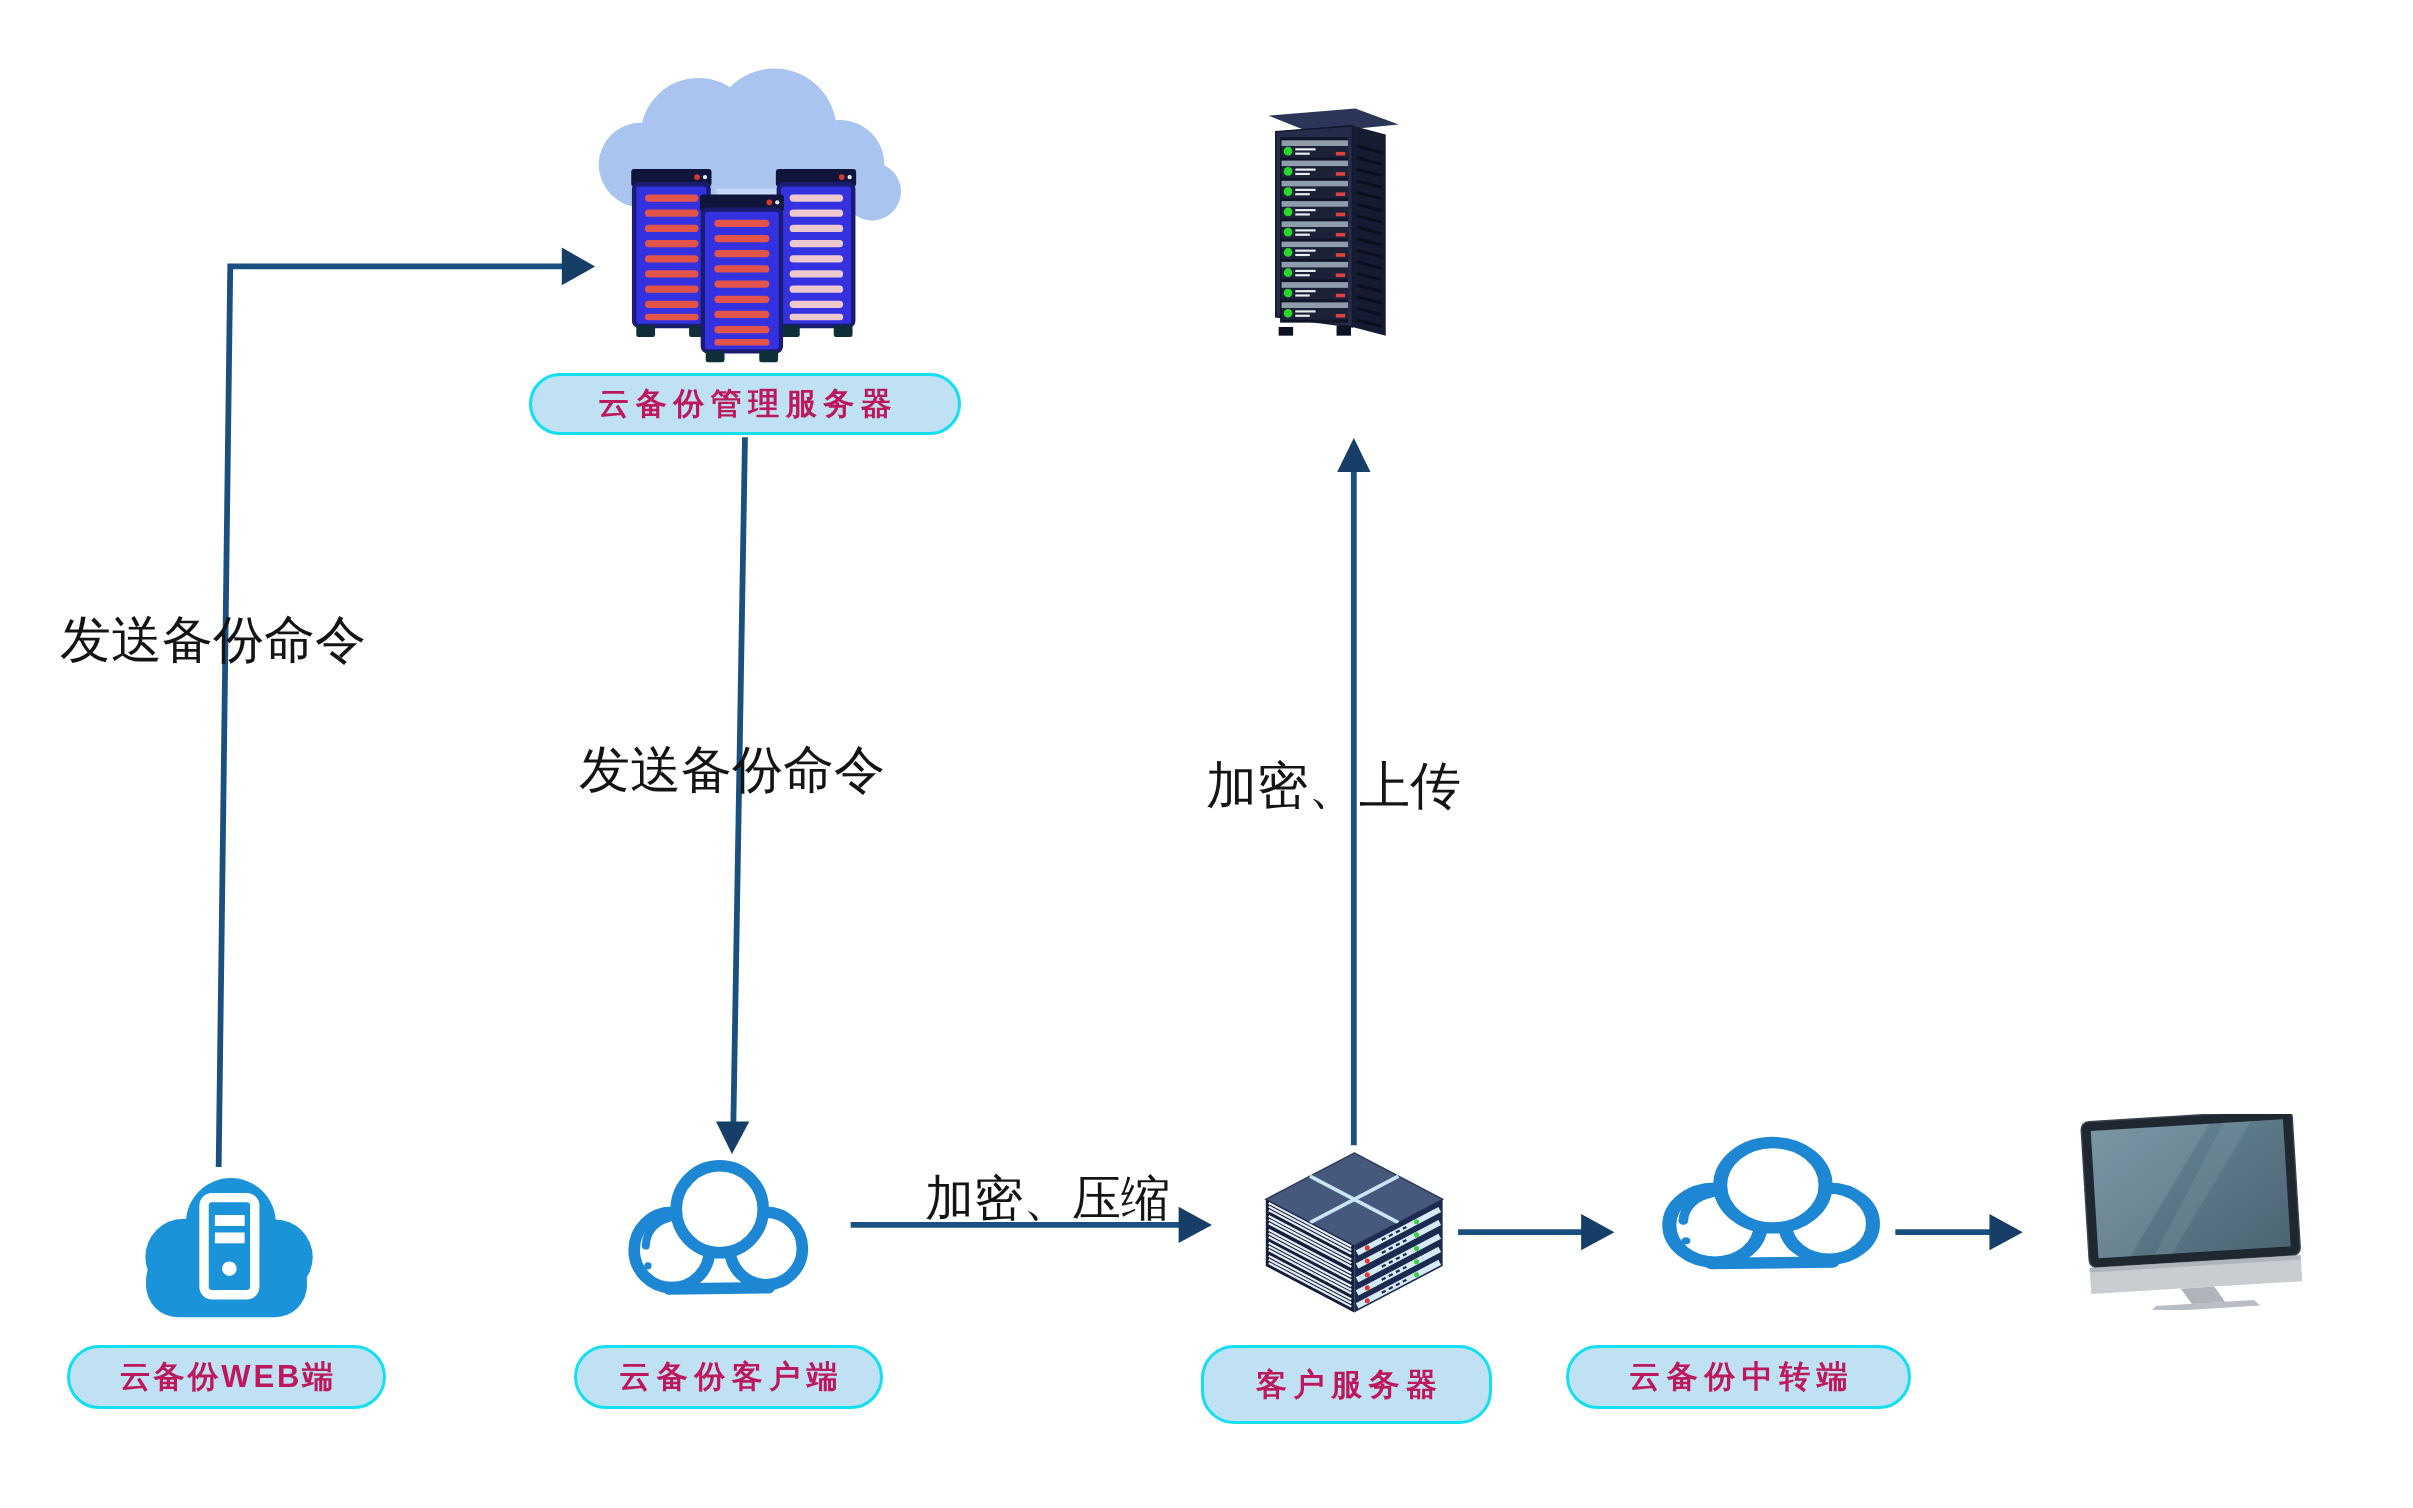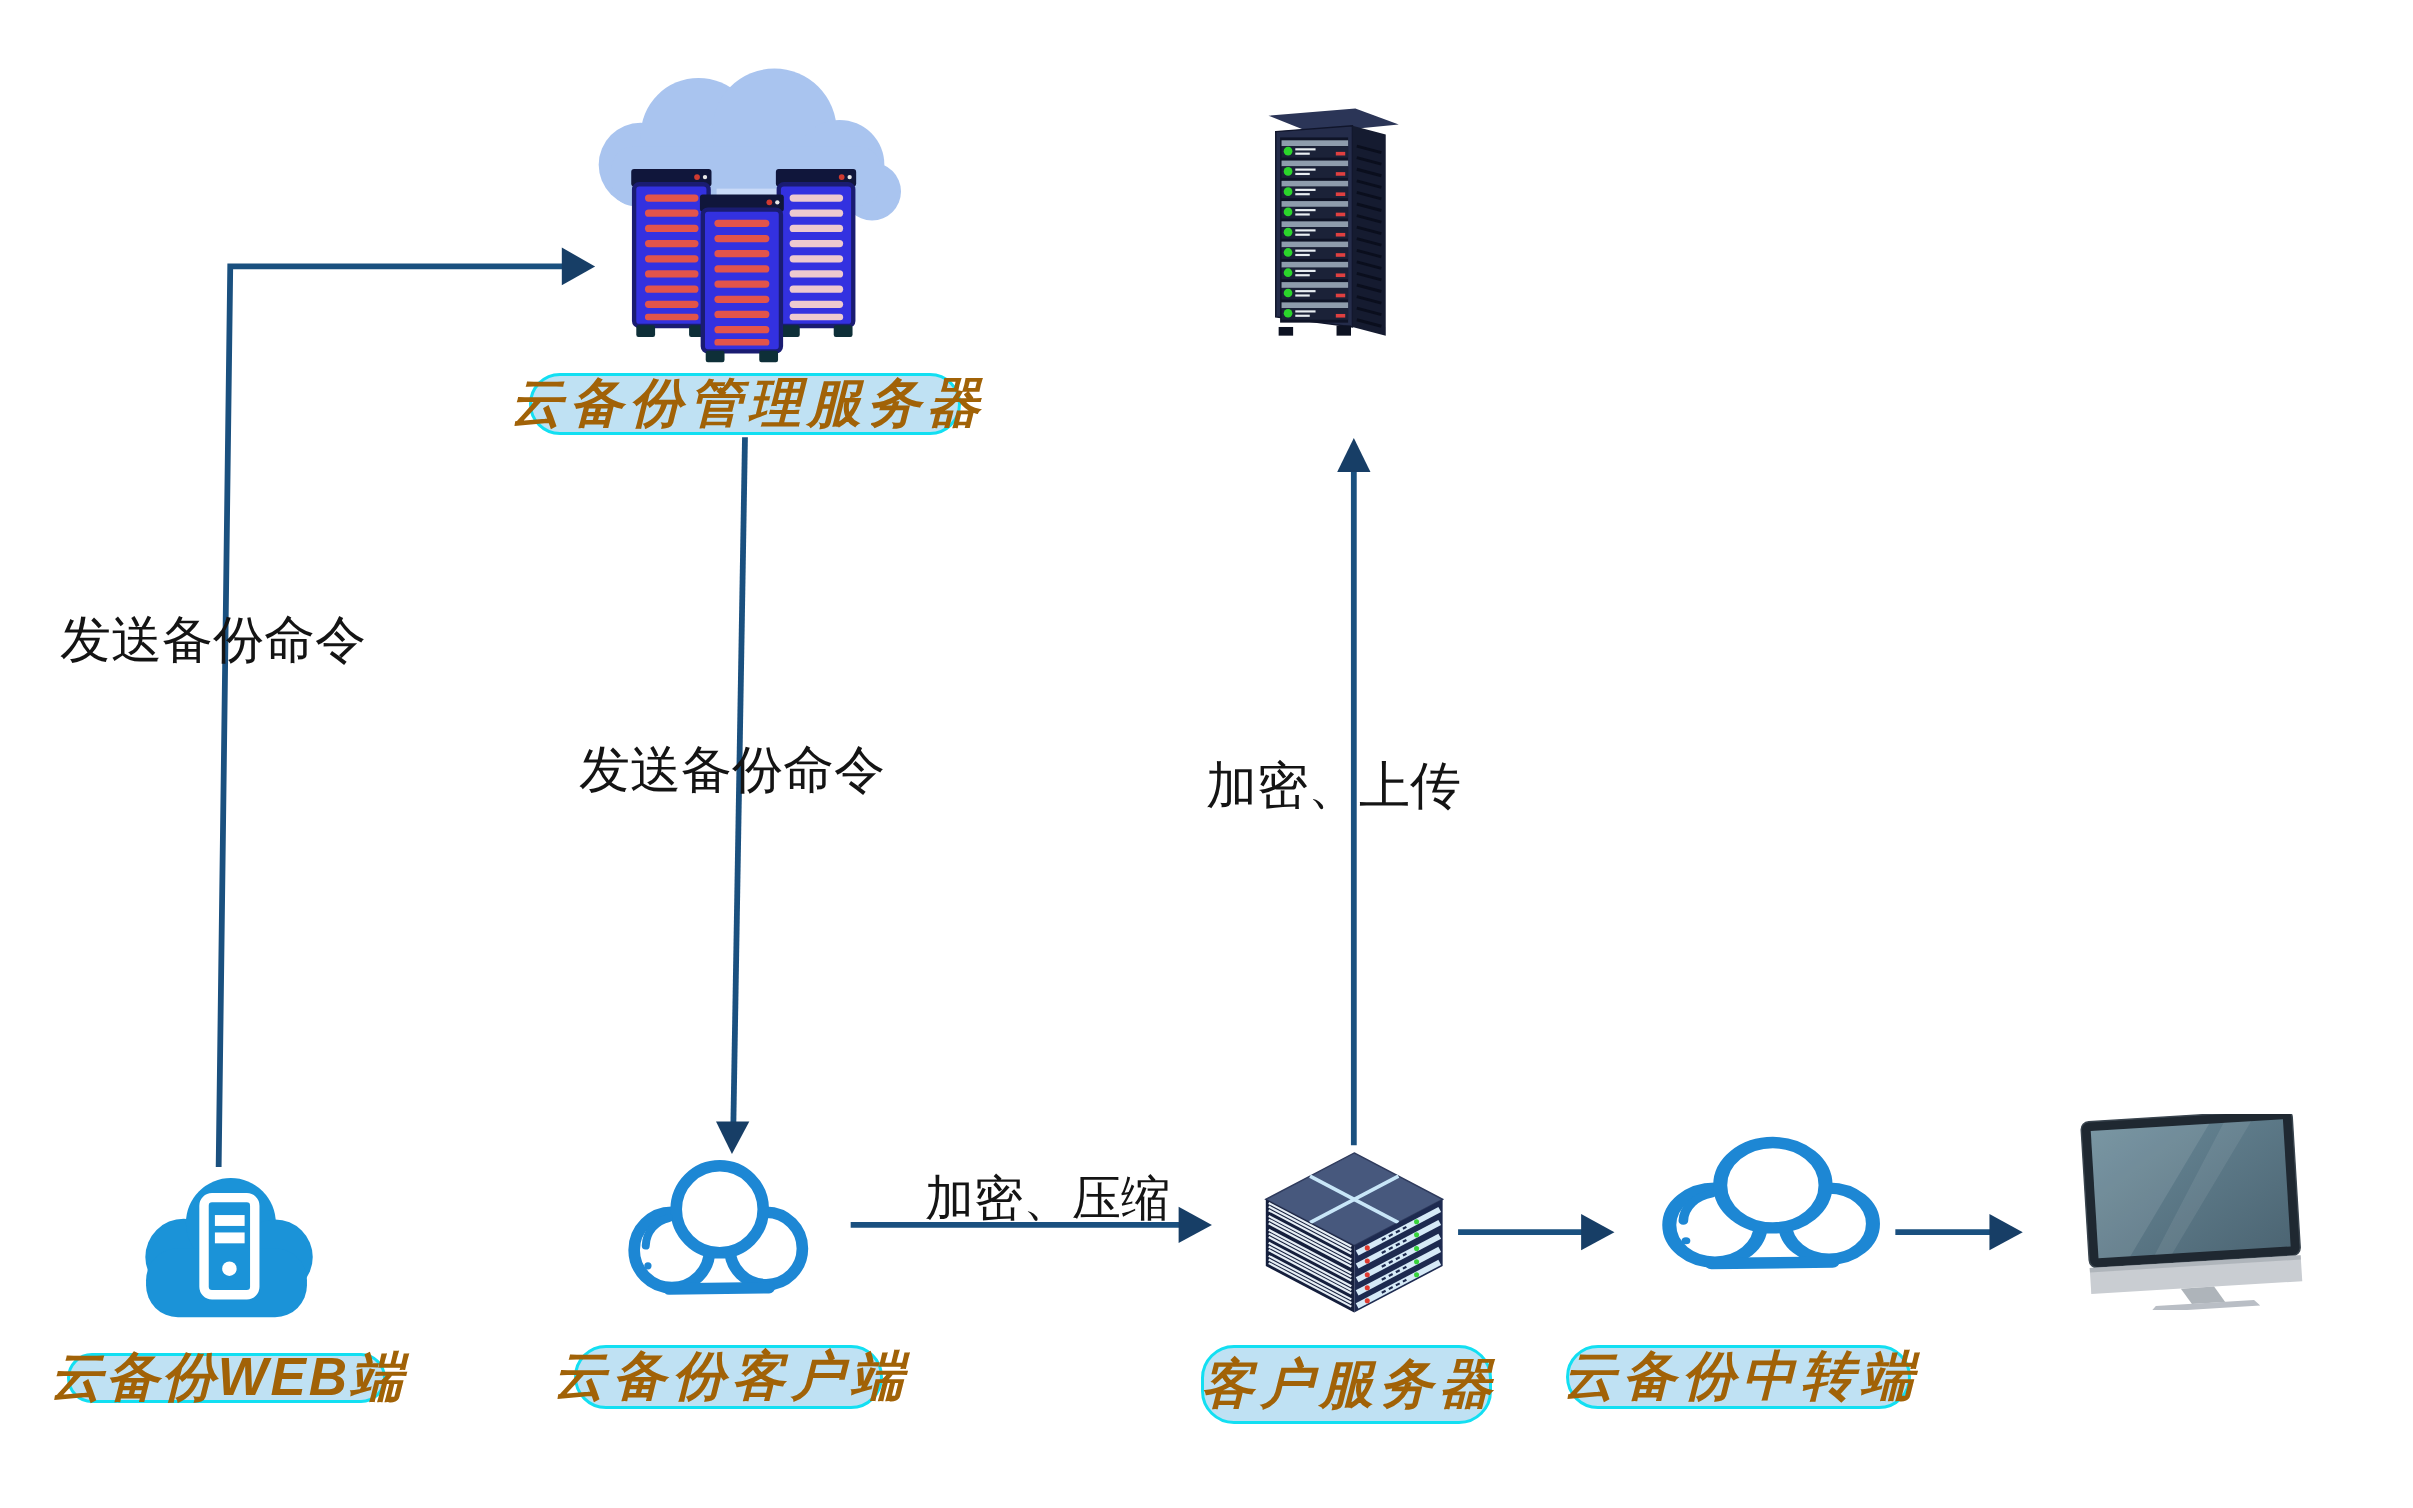--- a/index.html
+++ b/index.html
@@ -3,22 +3,22 @@
 <meta charset="utf-8">
 <style>
   html,body{margin:0;padding:0;background:#ffffff;}
   .canvas{position:relative;width:2413px;height:1508px;background:#ffffff;overflow:hidden;
           font-family:"Liberation Sans","DejaVu Sans",sans-serif;}
   .abs{position:absolute;}
   svg{display:block;}
   
   .pill{position:absolute;box-sizing:border-box;background:#BFE1F3;border:3.6px solid #12DFF2;
         border-radius:33px;display:flex;align-items:center;justify-content:center;
-        font-weight:bold;font-size:53px;letter-spacing:6.5px;text-indent:6.5px;color:#a16207;
-        font-family:"Liberation Sans","DejaVu Sans",sans-serif;white-space:nowrap;font-style:italic;}
+        font-weight:bold;font-size:31px;letter-spacing:6.5px;text-indent:6.5px;color:#be185d;
+        font-family:"Liberation Sans","DejaVu Sans",sans-serif;white-space:nowrap;}
   
   .flow-label{position:absolute;color:#141414;font-family:"Liberation Serif","DejaVu Serif",serif;
         font-size:51px;line-height:1.08;white-space:nowrap;margin-top:16px;}
   .arrows{position:absolute;left:0;top:0;}
 </style>
 </head>
 <body>
 
 <div class="canvas">
 
@@ -288,21 +288,21 @@
         <rect x="8" y="204" width="292" height="6" fill="#9FA5AC" opacity="0.6"></rect>
         <polygon points="132,240 178,240 192,262 146,262" fill="#AEB4BA"></polygon>
         <polygon points="96,262 232,262 240,270 88,270" fill="#B9BEC5"></polygon>
       </g>
     </svg>
   </div>
 
   <div class="pill" style="left:529px;top:373px;width:432px;height:62px;">云备份管理服务器</div>
 
 
-  <div class="pill" style="left:67px;top:1345px;width:319px;height:50px;letter-spacing:2.9px;text-indent:2.9px;margin-top:8px;">云备份WEB端</div>
+  <div class="pill" style="left:67px;top:1345px;width:319px;height:64px;letter-spacing:2.9px;text-indent:2.9px;">云备份WEB端</div>
 
   <div class="pill" style="left:574px;top:1345px;width:309px;height:64px;">云备份客户端</div>
 
   <div class="pill" style="left:1201px;top:1345px;width:291px;height:79px;">客户服务器</div>
 
   <div class="pill" style="left:1566px;top:1345px;width:345px;height:64px;">云备份中转端</div>
 
 
   <div class="flow-label" style="left:60px;top:597px;">发送备份命令</div>
 

